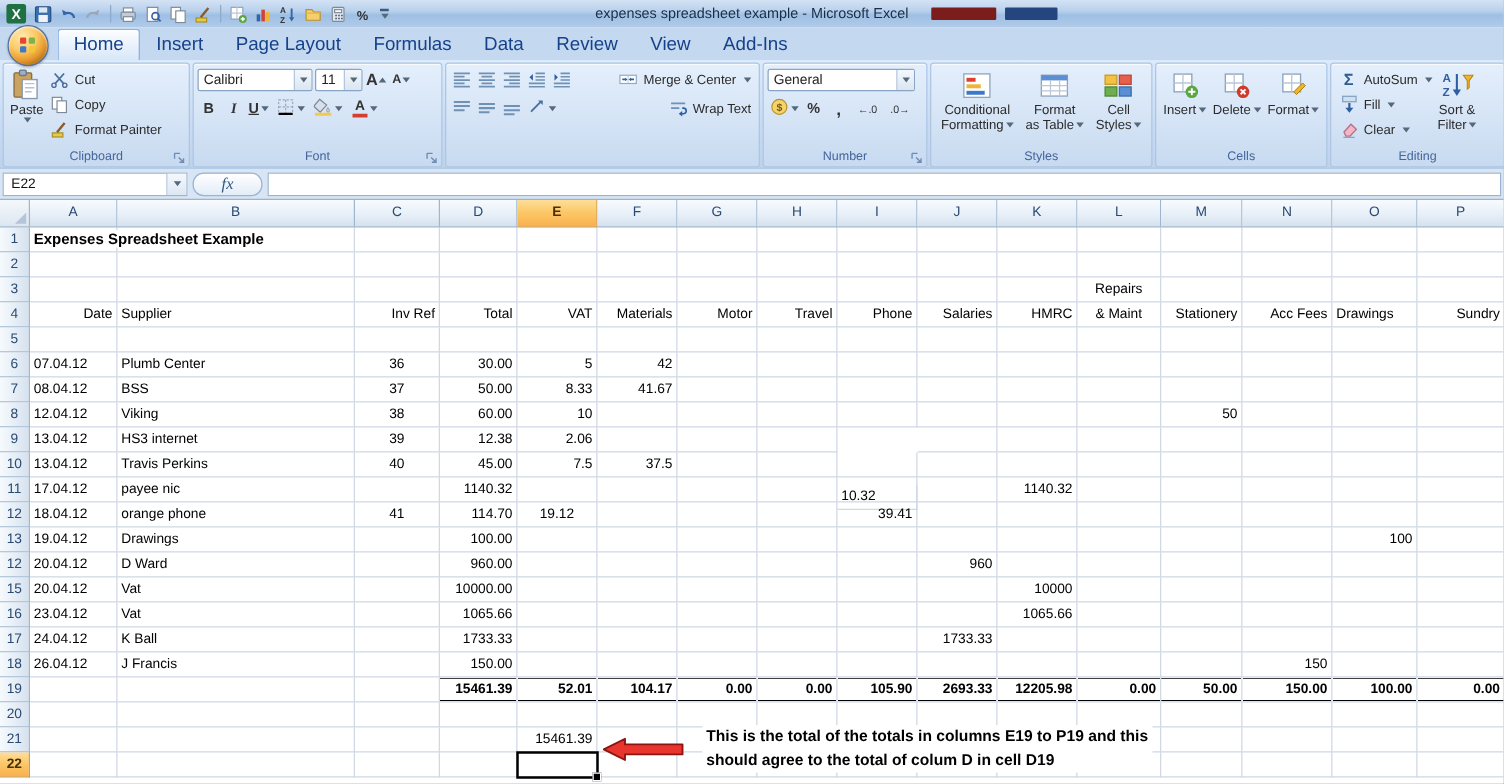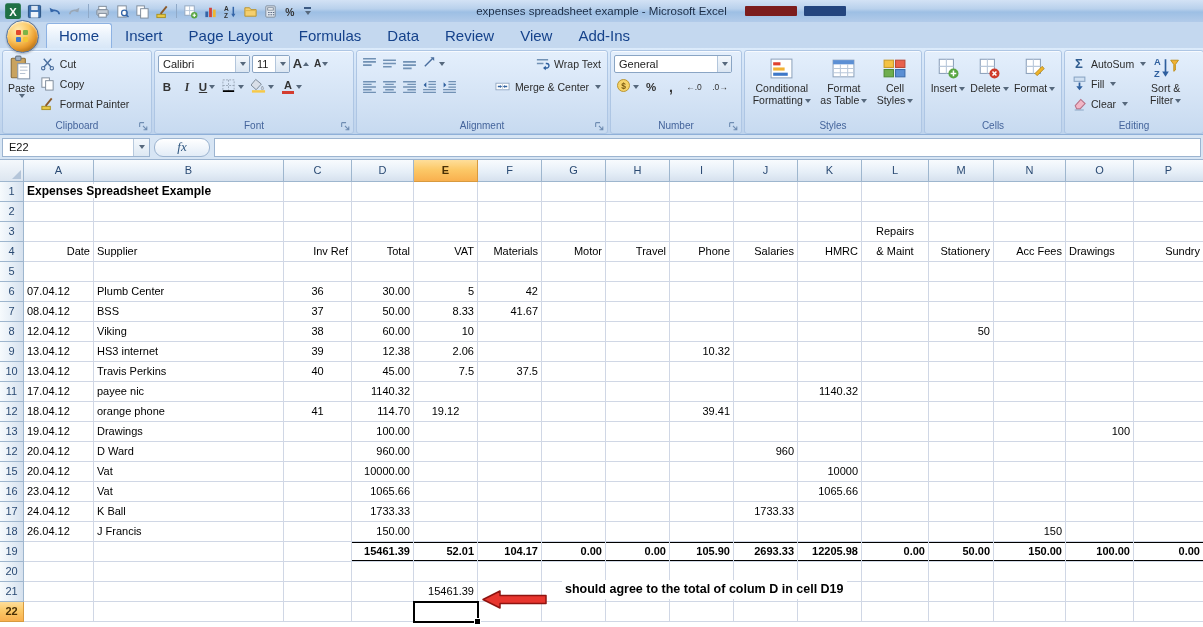--- a/index.html
+++ b/index.html
@@ -408,57 +408,20 @@
         </span>
       </div>
     </div>
 
     <div class="rgroup" style="width:252px">
       <div class="rgc">
         <div class="stack" style="width:100%">
           <div class="btnrow">
             <div class="tbtn">
               <svg viewBox="0 0 14 14">
-                  <path d="M1 2.5h12M1 5.5h12M1 8.5h8" stroke="#7191b4" stroke-width="1.5"></path>
-                </svg>
-            </div>
-            <div class="tbtn">
-              <svg viewBox="0 0 14 14">
-                  <path d="M1 4h12M1 7h12M1 10h8" stroke="#7191b4" stroke-width="1.5"></path>
-                </svg>
-            </div>
-            <div class="tbtn">
-              <svg viewBox="0 0 14 14">
-                  <path d="M1 5.5h12M1 8.5h12M1 11.5h8" stroke="#7191b4" stroke-width="1.5"></path>
-                </svg>
-            </div>
-            <div class="tbtn" style="width:26px">
-              <span>
-                <svg viewBox="0 0 16 16">
-                    <path d="M3 12 L11 4" stroke="#4a6e9e" stroke-width="1.6"></path>
-                    <path d="M9 2.5 l4 0 0 4z" fill="#4a6e9e"></path>
-                  </svg>
-              </span>
-              <span class="caret-dn"></span>
-            </div>
-            <div class="spacer"></div>
-            <div class="smbtn" able="true">
-              <span class="smicon">
-                <svg viewBox="0 0 16 16">
-                    <path d="M2 4h12M2 8h7" stroke="#7191b4" stroke-width="1.5"></path>
-                    <path d="M11.5 8h1a2.4 2.4 0 0 1 0 4.8h-2" fill="none" stroke="#2e5f9e" stroke-width="1.4"></path>
-                    <path d="M11.5 10.5 l-3 2.3 3 2.3z" fill="#2e5f9e"></path>
-                  </svg>
-              </span>
-              <span>Wrap Text</span>
-            </div>
-          </div>
-          <div class="btnrow">
-            <div class="tbtn">
-              <svg viewBox="0 0 14 14">
                   <path d="M1 2.5h12M1 5h8M1 7.5h12M1 10h8M1 12.5h12" stroke="#7191b4" stroke-width="1.3"></path>
                 </svg>
             </div>
             <div class="tbtn">
               <svg viewBox="0 0 14 14">
                   <path d="M1 2.5h12M3 5h8M1 7.5h12M3 10h8M1 12.5h12" stroke="#7191b4" stroke-width="1.3"></path>
                 </svg>
             </div>
             <div class="tbtn">
               <svg viewBox="0 0 14 14">
@@ -484,30 +447,58 @@
                     <rect x="1" y="4.5" width="14" height="7" fill="#fff" stroke="#93a9c3"></rect>
                     <path d="M8 5 v6" stroke="#c6d2e0"></path>
                     <path d="M3 8 h3 M13 8 h-3" stroke="#2e5f9e" stroke-width="1.4"></path>
                     <path d="M7.5 8 l-2-1.6v3.2z M8.5 8 l2-1.6v3.2z" fill="#2e5f9e"></path>
                   </svg>
               </span>
               <span>Merge &amp; Center</span>
               <span class="caret-dn"></span>
             </div>
           </div>
-        </div>
-      </div>
-      <div class="rlabel">
-        <span>Alignment</span>
-        <span class="launcher">
-          <svg viewBox="0 0 10 10">
-              <path d="M1.5 1.5 h4 M1.5 1.5 v4" stroke="#6e8cb2" fill="none"></path>
-              <path d="M4.5 4.5 l3.5 3.5 M8 5 v3 h-3" stroke="#6e8cb2" fill="none"></path>
-            </svg>
-        </span>
+          <div class="btnrow">
+            <div class="tbtn">
+              <svg viewBox="0 0 14 14">
+                  <path d="M1 2.5h12M1 5.5h12M1 8.5h8" stroke="#7191b4" stroke-width="1.5"></path>
+                </svg>
+            </div>
+            <div class="tbtn">
+              <svg viewBox="0 0 14 14">
+                  <path d="M1 4h12M1 7h12M1 10h8" stroke="#7191b4" stroke-width="1.5"></path>
+                </svg>
+            </div>
+            <div class="tbtn">
+              <svg viewBox="0 0 14 14">
+                  <path d="M1 5.5h12M1 8.5h12M1 11.5h8" stroke="#7191b4" stroke-width="1.5"></path>
+                </svg>
+            </div>
+            <div class="tbtn" style="width:26px">
+              <span>
+                <svg viewBox="0 0 16 16">
+                    <path d="M3 12 L11 4" stroke="#4a6e9e" stroke-width="1.6"></path>
+                    <path d="M9 2.5 l4 0 0 4z" fill="#4a6e9e"></path>
+                  </svg>
+              </span>
+              <span class="caret-dn"></span>
+            </div>
+            <div class="spacer"></div>
+            <div class="smbtn" able="true">
+              <span class="smicon">
+                <svg viewBox="0 0 16 16">
+                    <path d="M2 4h12M2 8h7" stroke="#7191b4" stroke-width="1.5"></path>
+                    <path d="M11.5 8h1a2.4 2.4 0 0 1 0 4.8h-2" fill="none" stroke="#2e5f9e" stroke-width="1.4"></path>
+                    <path d="M11.5 10.5 l-3 2.3 3 2.3z" fill="#2e5f9e"></path>
+                  </svg>
+              </span>
+              <span>Wrap Text</span>
+            </div>
+          </div>
+        </div>
       </div>
     </div>
 
     <div class="rgroup" style="width:132px">
       <div class="rgc">
         <div class="stack" style="width:100%">
           <div class="btnrow">
             <div class="combo" style="width:118px">
               <span>General</span>
               <span class="cbt">
@@ -860,21 +851,21 @@
         <div class="g-row">
           <div class="g-row-hdr">9</div>
           <div class="g-cell" style="width: 70px; text-align: left;">13.04.12</div>
           <div class="g-cell" style="width: 190px; text-align: left;">HS3 internet</div>
           <div class="g-cell" style="width: 68px; text-align: center;">39</div>
           <div class="g-cell" style="width: 62px; text-align: right;">12.38</div>
           <div class="g-cell" style="width: 64px; text-align: right;">2.06</div>
           <div class="g-cell" style="width: 64px;"></div>
           <div class="g-cell" style="width: 64px;"></div>
           <div class="g-cell" style="width: 64px;"></div>
-          <div class="g-cell" style="width: 64px; text-align: right;">10.32</div>
+          <div class="g-cell" style="width: 64px;  margin-top: 46px;">10.32</div>
           <div class="g-cell" style="width: 64px;"></div>
           <div class="g-cell" style="width: 64px;"></div>
           <div class="g-cell" style="width: 67px;"></div>
           <div class="g-cell" style="width: 65px;"></div>
           <div class="g-cell" style="width: 72px;"></div>
           <div class="g-cell" style="width: 68px;"></div>
           <div class="g-cell" style="width: 70px;"></div>
         </div>
         <div class="g-row">
           <div class="g-row-hdr">10</div>
@@ -1123,20 +1114,21 @@
           <div class="g-cell" style="width: 68px;"></div>
           <div class="g-cell" style="width: 70px;"></div>
         </div>
       </div>
 
     <div class="g-selection" id="selection" style="left: 413px; top: 441px; width: 66px; height: 22px;">
       <span class="handle"></span>
     </div>
 
     <div class="annotation">
+      <div>This is the total of the totals in columns E19 to P19 and this</div>
       <div>should agree to the total of colum D in cell D19</div>
     </div>
 
     <svg class="arrow-wrap" viewBox="0 0 66 19">
       <polygon points="1,9.5 18,1 18,5.5 64,5.5 64,13.5 18,13.5 18,18" stroke="#8f1410" stroke-width="1.5" stroke-linejoin="round" fill="#e8352e"></polygon>
     </svg>
   </div>
 
 </div>
 

